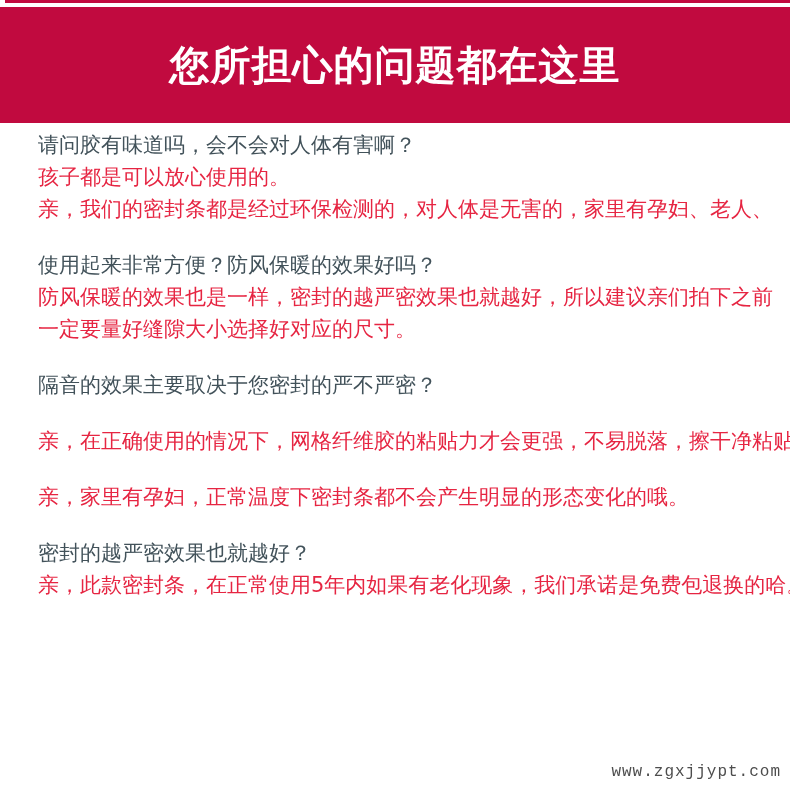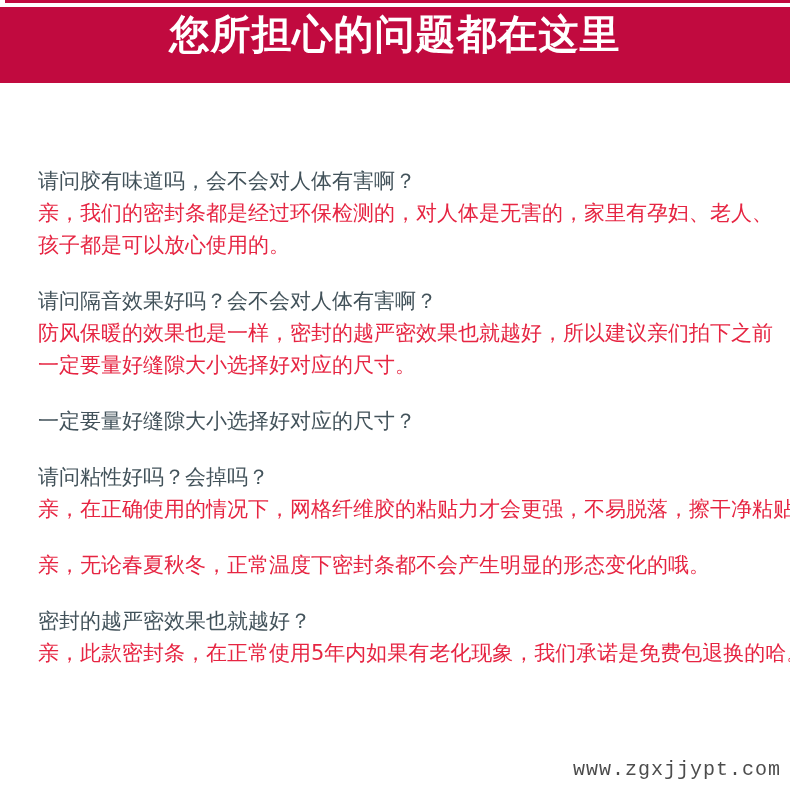--- a/index.html
+++ b/index.html
@@ -24,105 +24,103 @@
     left: 5px;
     width: 785px;
     height: 3px;
     background: var(--banner-red);
   }
   .banner {
     position: absolute;
     top: 7px;
     left: 0;
     width: 790px;
-    height: 76px;
+    height: 116px;
     background: var(--banner-red);
     display: flex;
-    align-items: flex-start;
+    align-items: center;
     justify-content: center;
   }
   .banner h1 {
     margin: 0;
     color: #ffffff;
     font-size: 40px;
     font-weight: bold;
     letter-spacing: 1px;
     white-space: nowrap;
   }
   .content {
     position: absolute;
     top: 107px;
     left: 38px;
     width: 730px;
     padding-top: 22px;
-    margin-top: 36px;
   }
   .qa-block {
     margin-bottom: 24px;
     font-size: 21px;
     line-height: 32px;
   }
   .question {
     color: var(--question-gray);
   }
   .answer {
     color: var(--answer-red);
   }
   .answer-line { white-space: nowrap; }
   .footer {
     position: absolute;
     right: 9px;
     bottom: 12px;
     font-family: "Liberation Mono", "DejaVu Sans Mono", monospace;
-    font-size: 20px;
+    font-size: 16px;
     color: var(--footer-gray);
     letter-spacing: 1px;
   }
 </style>
 </head>
 <body>
 
 <div class="top-line"></div>
 
 <div class="banner">
   <h1>您所担心的问题都在这里</h1>
 </div>
 
 <div class="content">
 
   <div class="qa-block">
     <div class="question">请问胶有味道吗，会不会对人体有害啊？</div>
     <div class="answer">
+      <div class="answer-line">孩子都是可以放心使用的。</div>
       <div class="answer-line">亲，我们的密封条都是经过环保检测的，对人体是无害的，家里有孕妇、老人、</div>
-      <div class="answer-line">孩子都是可以放心使用的。</div>
     </div>
   </div>
 
   <div class="qa-block">
-    <div class="question">请问隔音效果好吗？会不会对人体有害啊？</div>
+    <div class="question">使用起来非常方便？防风保暖的效果好吗？</div>
     <div class="answer">
       <div class="answer-line">防风保暖的效果也是一样，密封的越严密效果也就越好，所以建议亲们拍下之前</div>
       <div class="answer-line">一定要量好缝隙大小选择好对应的尺寸。</div>
     </div>
   </div>
 
   <div class="qa-block">
-    <div class="question">一定要量好缝隙大小选择好对应的尺寸？</div>
+    <div class="question">隔音的效果主要取决于您密封的严不严密？</div>
   </div>
 
   <div class="qa-block">
-    <div class="question">请问粘性好吗？会掉吗？</div>
     <div class="answer">
       <div class="answer-line">亲，在正确使用的情况下，网格纤维胶的粘贴力才会更强，不易脱落，擦干净粘贴表</div>
     </div>
   </div>
 
   <div class="qa-block">
     <div class="answer">
-      <div class="answer-line">亲，无论春夏秋冬，正常温度下密封条都不会产生明显的形态变化的哦。</div>
+      <div class="answer-line">亲，家里有孕妇，正常温度下密封条都不会产生明显的形态变化的哦。</div>
     </div>
   </div>
 
   <div class="qa-block">
     <div class="question">密封的越严密效果也就越好？</div>
     <div class="answer">
       <div class="answer-line">亲，此款密封条，在正常使用5年内如果有老化现象，我们承诺是免费包退换的哈。</div>
     </div>
   </div>
 

